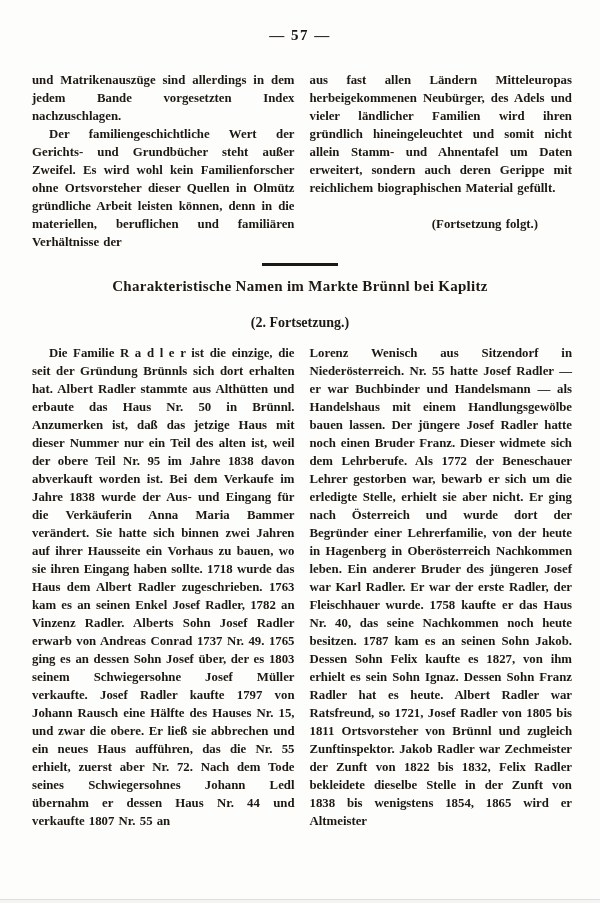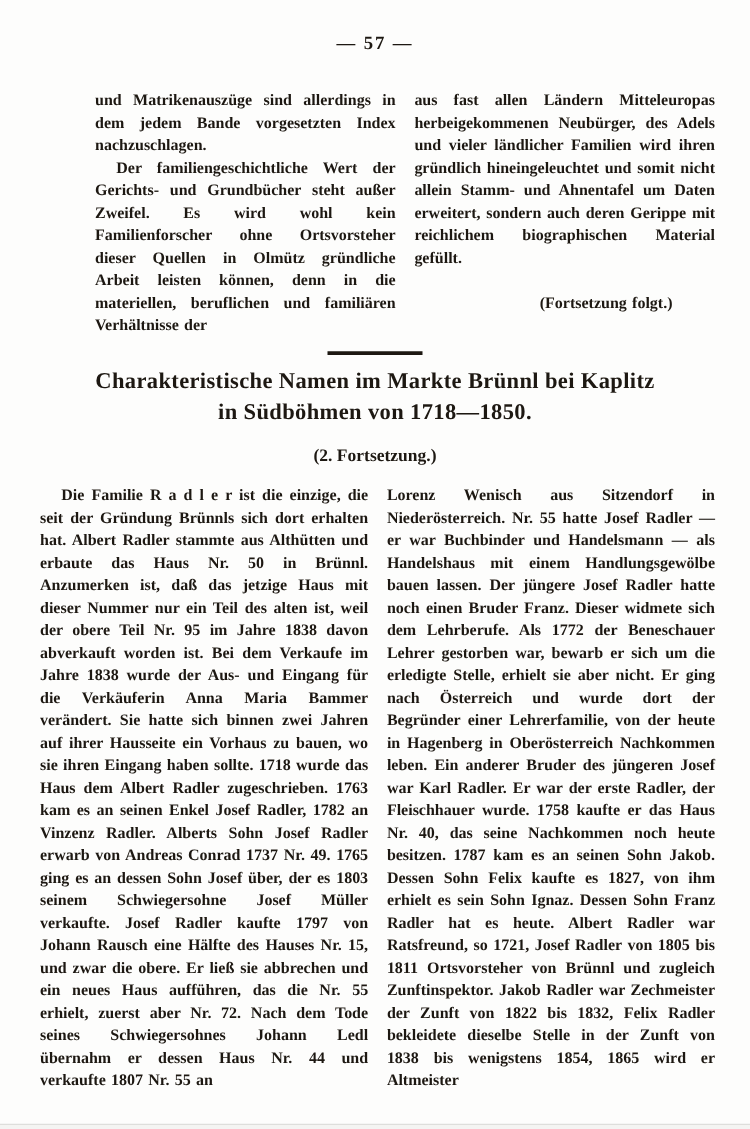--- a/index.html
+++ b/index.html
@@ -40,38 +40,37 @@
     word-spacing: 1px;
   }
   .col p {
     margin: 0;
   }
   .col p.indent {
     text-indent: 17px;
   }
   .prev-section {
     margin-top: 27px;
-    margin-left: 44px;
   }
   .continuation {
     text-align: right;
     padding-right: 34px;
     margin-top: 18px !important;
   }
   .divider {
     width: 76px;
     height: 3px;
     background: #1d1812;
     margin: 12px auto 8px auto;
   }
   .article-head {
     text-align: center;
   }
   .title-line {
-    font-size: 18px;
+    font-size: 15px;
     line-height: 25px;
     letter-spacing: 0.3px;
   }
   .byline {
     margin-top: 10px;
     font-size: 15px;
     line-height: 20px;
   }
   .installment {
     margin-top: 14px;
@@ -114,21 +113,20 @@
     <div class="col">
       <p>aus fast allen Ländern Mitteleuropas herbeigekommenen Neubürger, des Adels und vieler ländlicher Familien wird ihren gründlich hineingeleuchtet und somit nicht allein Stamm- und Ahnentafel um Daten erweitert, sondern auch deren Gerippe mit reichlichem biographischen Material gefüllt.</p>
       <p class="continuation">(Fortsetzung folgt.)</p>
     </div>
   </section>
 
   <div class="divider"></div>
 
   <header class="article-head">
     <div class="title-line">Charakteristische Namen im Markte Brünnl bei Kaplitz</div>
-    <div class="title-line">in Südböhmen von 1718—1850.</div>
     <div class="installment">(2. Fortsetzung.)</div>
   </header>
 
   <section class="two-col main-section">
     <div class="col">
       <p class="indent">Die Familie R a d l e r ist die einzige, die seit der Gründung Brünnls sich dort erhalten hat. Albert Radler stammte aus Althütten und erbaute das Haus Nr. 50 in Brünnl. Anzumerken ist, daß das jetzige Haus mit dieser Nummer nur ein Teil des alten ist, weil der obere Teil Nr. 95 im Jahre 1838 davon abverkauft worden ist. Bei dem Verkaufe im Jahre 1838 wurde der Aus- und Eingang für die Verkäuferin Anna Maria Bammer verändert. Sie hatte sich binnen zwei Jahren auf ihrer Hausseite ein Vorhaus zu bauen, wo sie ihren Eingang haben sollte. 1718 wurde das Haus dem Albert Radler zugeschrieben. 1763 kam es an seinen Enkel Josef Radler, 1782 an Vinzenz Radler. Alberts Sohn Josef Radler erwarb von Andreas Conrad 1737 Nr. 49. 1765 ging es an dessen Sohn Josef über, der es 1803 seinem Schwiegersohne Josef Müller verkaufte. Josef Radler kaufte 1797 von Johann Rausch eine Hälfte des Hauses Nr. 15, und zwar die obere. Er ließ sie abbrechen und ein neues Haus aufführen, das die Nr. 55 erhielt, zuerst aber Nr. 72. Nach dem Tode seines Schwiegersohnes Johann Ledl übernahm er dessen Haus Nr. 44 und verkaufte 1807 Nr. 55 an</p>
     </div>
     <div class="col">
       <p>Lorenz Wenisch aus Sitzendorf in Niederösterreich. Nr. 55 hatte Josef Radler — er war Buchbinder und Handelsmann — als Handelshaus mit einem Handlungsgewölbe bauen lassen. Der jüngere Josef Radler hatte noch einen Bruder Franz. Dieser widmete sich dem Lehrberufe. Als 1772 der Beneschauer Lehrer gestorben war, bewarb er sich um die erledigte Stelle, erhielt sie aber nicht. Er ging nach Österreich und wurde dort der Begründer einer Lehrerfamilie, von der heute in Hagenberg in Oberösterreich Nachkommen leben. Ein anderer Bruder des jüngeren Josef war Karl Radler. Er war der erste Radler, der Fleischhauer wurde. 1758 kaufte er das Haus Nr. 40, das seine Nachkommen noch heute besitzen. 1787 kam es an seinen Sohn Jakob. Dessen Sohn Felix kaufte es 1827, von ihm erhielt es sein Sohn Ignaz. Dessen Sohn Franz Radler hat es heute. Albert Radler war Ratsfreund, so 1721, Josef Radler von 1805 bis 1811 Ortsvorsteher von Brünnl und zugleich Zunftinspektor. Jakob Radler war Zechmeister der Zunft von 1822 bis 1832, Felix Radler bekleidete dieselbe Stelle in der Zunft von 1838 bis wenigstens 1854, 1865 wird er Altmeister</p>
     </div>

